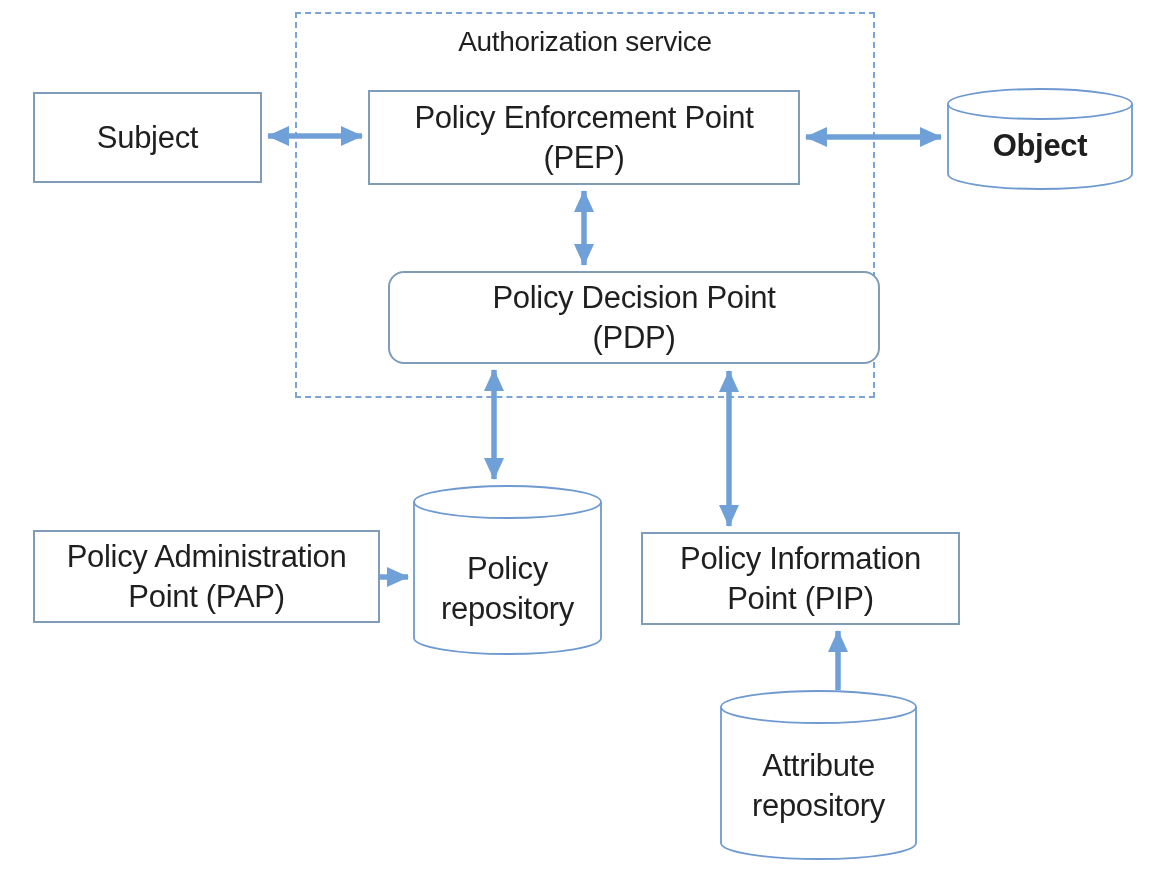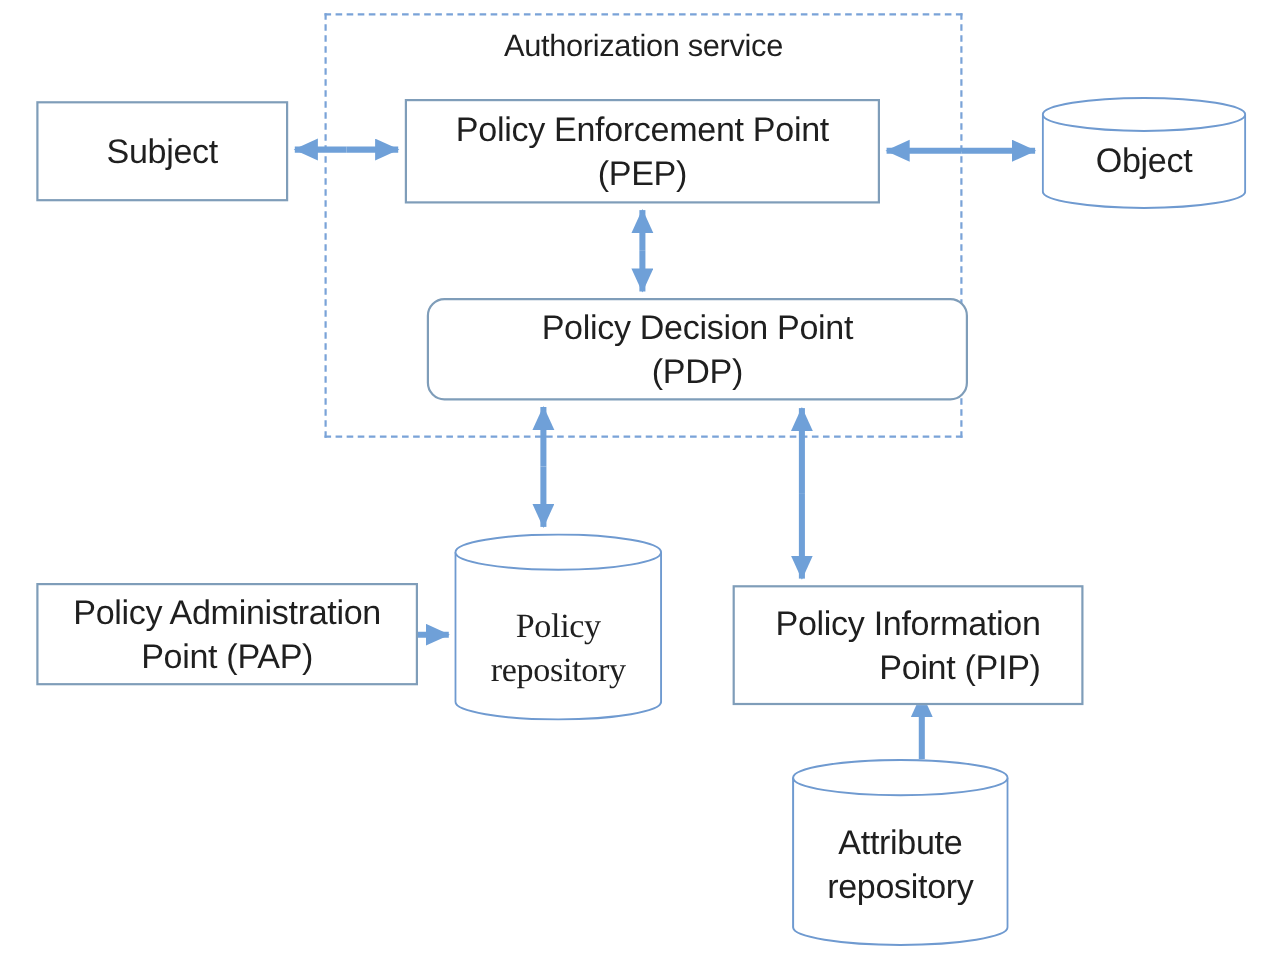--- a/index.html
+++ b/index.html
@@ -60,24 +60,24 @@
   .cylinder { background: transparent; }
   .cylinder svg { position: absolute; left: 0; top: 0; }
   .cylinder .label { position: relative; }
   
   .n-subject  { left: 33px;  top: 92px;  width: 229px; height: 91px; }
   .n-pep      { left: 368px; top: 90px;  width: 432px; height: 95px; }
   .n-object   { left: 947px; top: 88px;  width: 186px; height: 102px; }
   .n-pdp      { left: 388px; top: 271px; width: 492px; height: 93px; border-radius: 16px; }
   .n-pap      { left: 33px;  top: 530px; width: 347px; height: 93px; }
   .n-polrepo  { left: 413px; top: 485px; width: 189px; height: 170px; }
-  .n-pip      { left: 666px; top: 532px; width: 319px; height: 109px; text-align: right; }
+  .n-pip      { left: 641px; top: 532px; width: 319px; height: 93px; }
   .n-attrrepo { left: 720px; top: 690px; width: 197px; height: 170px; }
-  .n-object .label   { padding-top: 14px; }
-  .n-polrepo .label  { padding-top: 38px; font-family: Liberation Serif, serif; }
+  .n-object .label   { padding-top: 14px; font-weight: bold; }
+  .n-polrepo .label  { padding-top: 38px; }
   .n-attrrepo .label { padding-top: 22px; }
 </style>
 </head>
 <body>
 
 <div class="canvas">
 
   <div class="boundary">
     <div class="boundary-title">Authorization service</div>
   </div>

